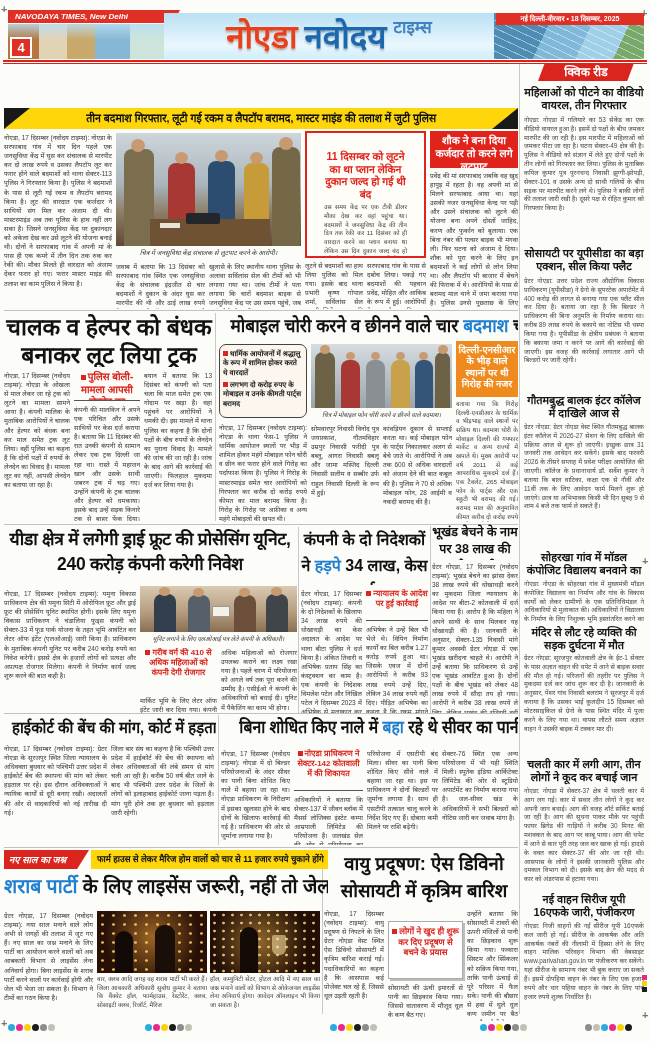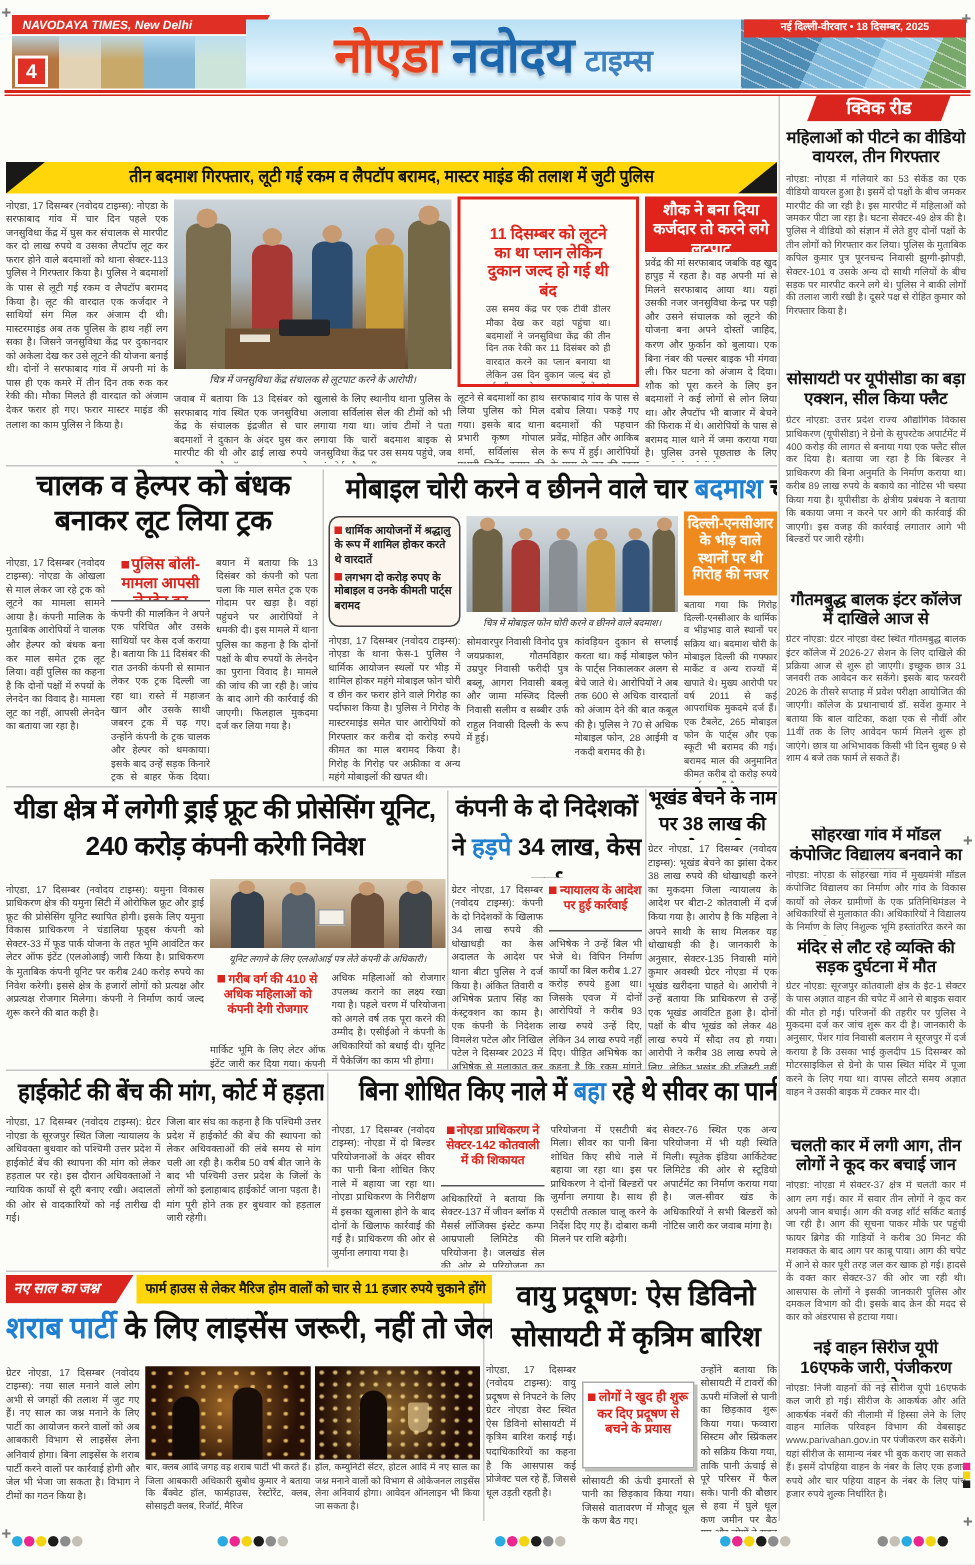--- a/index.html
+++ b/index.html
@@ -36,21 +36,21 @@
   <div class="crop" style="left:1px;top:1018px">+</div>
   <div class="crop" style="left:642px;top:556px">+</div>
   <div class="crop" style="left:642px;top:1010px">+</div>
 
   <div class="abs" style="left:8px;top:10px;width:172px;height:13px;background:#e03026;clip-path:polygon(0 0,100% 0,96% 100%,0 100%);color:#fff;font-size:8px;font-weight:700;font-style:italic;line-height:13px;padding-left:7px">NAVODAYA TIMES, New Delhi</div>
   <div class="abs" style="left:8px;top:24px;width:156px;height:35px;background:linear-gradient(180deg,rgba(185,222,244,.85),rgba(185,222,244,0) 45%),linear-gradient(90deg,#b5763f 0 20%,#e3d3b5 20% 38%,#c8a96a 38% 56%,#86b7d4 56% 78%,#cde4da 78% 100%)"></div>
   <div class="abs" style="left:10px;top:37px;width:22px;height:21px;background:#e03026;border:2px solid #fff;color:#fff;font-size:13px;font-weight:900;text-align:center;line-height:17px">4</div>
   <div class="abs" style="left:164px;top:13px;width:330px;height:46px;background:linear-gradient(180deg,#b9e0f4 0%,#eaf7fe 70%,#cfeefb 100%);display:flex;align-items:center;justify-content:center;gap:7px">
     <span style="font-size:33px;font-weight:900;color:#e8401c;text-shadow:0 2px 2px rgba(120,40,0,.35),0 0 2px #fff;line-height:1">नोएडा</span>
     <span style="font-size:33px;font-weight:900;color:#1d67ad;text-shadow:0 2px 2px rgba(0,40,90,.3);line-height:1">नवोदय</span>
-    <span style="font-size:20px;font-weight:700;color:#3f82c0;align-self:flex-end;padding-bottom:6px">टाइम्स</span>
+    <span style="font-size:17px;font-weight:700;color:#3f82c0;align-self:flex-end;padding-bottom:21px">टाइम्स</span>
   </div>
   <div class="abs" style="left:494px;top:13px;width:150px;height:46px;background:repeating-linear-gradient(25deg,rgba(255,255,255,.45) 0 1px,rgba(255,255,255,0) 1px 7px),linear-gradient(115deg,#4f8cb4 0 35%,#7fb8d9 35% 60%,#9fd0e8 60% 82%,#79a86b 82% 100%)"></div>
   <div class="abs" style="left:496px;top:13px;width:148px;height:12px;background:#e03026;color:#fff;font-size:7px;font-weight:700;text-align:center;line-height:12px">नई दिल्ली-वीरवार • 18 दिसम्बर, 2025</div>
   <div class="abs" style="left:3px;top:60px;width:644px;height:4px;border-top:2px solid #d6231b;border-bottom:1px solid #d6231b"></div>
 
   <div class="abs" style="left:4px;top:108px;width:514px;height:21px;background:#ffd60a;text-align:center;line-height:21px;font-weight:800;font-size:11.5px;color:#111">
     <span style="position:absolute;left:0;top:0;border-top:21px solid #191919;border-right:26px solid transparent"></span>
     <span style="position:absolute;right:0;top:0;border-bottom:21px solid #191919;border-left:26px solid transparent"></span>
     <span class="fitx" style="transform:scaleX(.92)">तीन बदमाश गिरफ्तार, लूटी गई रकम व लैपटॉप बरामद, मास्टर माइंड की तलाश में जुटी पुलिस</span>
   </div>
@@ -113,21 +113,21 @@
   <div class="hline" style="left:4px;top:310px;width:514px"></div>
   <div class="hline" style="left:4px;top:524px;width:514px"></div>
   <div class="hline" style="left:4px;top:713px;width:514px"></div>
   <div class="hline" style="left:4px;top:847px;width:514px"></div>
   <div class="vline" style="left:215px;top:313px;height:208px"></div>
   <div class="vline" style="left:298px;top:527px;height:186px"></div>
   <div class="vline" style="left:430px;top:526px;height:187px"></div>
   <div class="vline" style="left:218px;top:715px;height:130px"></div>
   <div class="vline" style="left:322px;top:850px;height:164px"></div>
 
-  <div class="abs ht" style="left:4px;top:313px;width:210px;height:54px;font-size:19px;line-height:1.22;text-align:center">चालक व हेल्पर को बंधक बनाकर लूट लिया ट्रक</div>
+  <div class="abs ht" style="left:4px;top:313px;width:210px;height:54px;font-size:23px;line-height:1.22;text-align:center">चालक व हेल्पर को बंधक बनाकर लूट लिया ट्रक</div>
   <div class="abs bodytxt" style="left:4px;top:371px;width:66px;height:150px">नोएडा, 17 दिसम्बर (नवोदय टाइम्स): नोएडा के ओखला से माल लेकर जा रहे ट्रक को लूटने का मामला सामने आया है। कंपनी मालिक के मुताबिक आरोपियों ने चालक और हेल्पर को बंधक बना कर माल समेत ट्रक लूट लिया। वहीं पुलिस का कहना है कि दोनों पक्षों में रुपयों के लेनदेन का विवाद है। मामला लूट का नहीं, आपसी लेनदेन का बताया जा रहा है।</div>
   <div class="abs inset" style="left:74px;top:371px;width:66px;height:30px;font-size:10px;border-bottom:1px solid #555"><span class="sq"></span><span>पुलिस बोली-मामला आपसी लेनदेन का</span></div>
   <div class="abs bodytxt" style="left:74px;top:405px;width:66px;height:116px">कंपनी की मालकिन ने अपने एक परिचित और उसके साथियों पर केस दर्ज कराया है। बताया कि 11 दिसंबर की रात उनकी कंपनी से सामान लेकर एक ट्रक दिल्ली जा रहा था। रास्ते में महाजन खान और उसके साथी जबरन ट्रक में चढ़ गए। उन्होंने कंपनी के ट्रक चालक और हेल्पर को धमकाया। इसके बाद उन्हें सड़क किनारे ट्रक से बाहर फेंक दिया। आरोपी ट्रक लेकर फरार हो गए।</div>
   <div class="abs bodytxt" style="left:144px;top:371px;width:68px;height:150px">बयान में बताया कि 13 दिसंबर को कंपनी को पता चला कि माल समेत ट्रक एक गोदाम पर खड़ा है। वहां पहुंचने पर आरोपियों ने धमकी दी। इस मामले में थाना पुलिस का कहना है कि दोनों पक्षों के बीच रुपयों के लेनदेन का पुराना विवाद है। मामले की जांच की जा रही है। जांच के बाद आगे की कार्रवाई की जाएगी। फिलहाल मुकदमा दर्ज कर लिया गया है।</div>
 
   <div class="abs ht" style="left:218px;top:312px;width:300px;height:28px;font-size:18.5px;text-align:center">
     <span class="fitx" style="transform:scaleX(.93)"><span>मोबाइल चोरी करने व छीनने वाले चार </span><span class="accent-blue">बदमाश</span><span> चढ़े हत्थे</span></span>
   </div>
   <div class="abs" style="left:219px;top:344px;width:88px;height:74px;border:1.3px solid #444;border-radius:7px;padding:4px 3px;font-size:7.2px;font-weight:700;line-height:1.3;color:#222;background:#fdf6ee">
     <div style="margin-bottom:3px"><span class="sq" style="display:inline-block;width:5px;height:5px;background:#d9251d;margin-right:2px"></span><span>धार्मिक आयोजनों में श्रद्धालु के रूप में शामिल होकर करते थे वारदातें</span></div>

